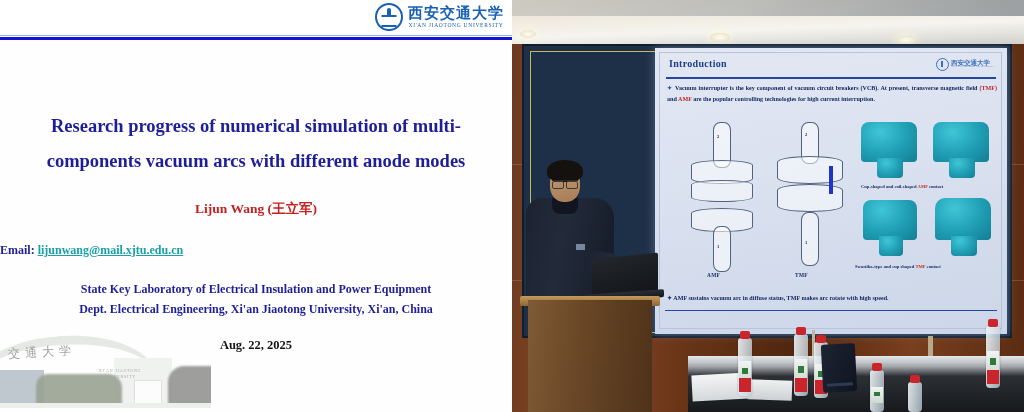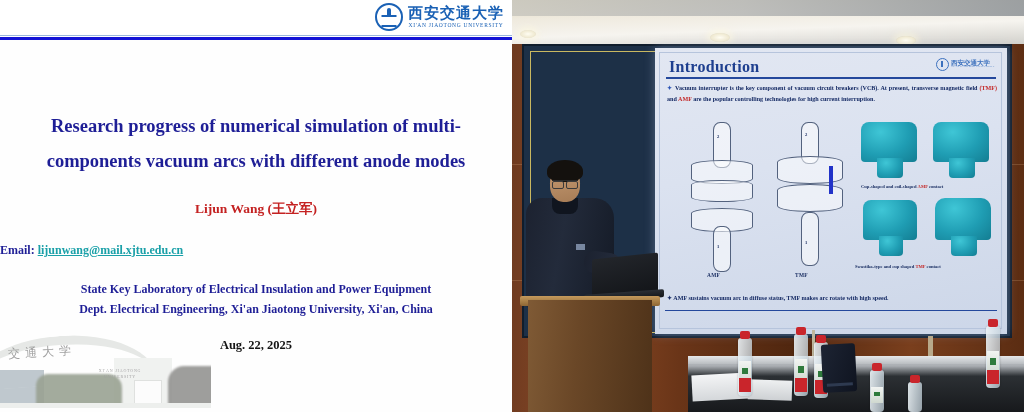--- a/index.html
+++ b/index.html
@@ -93,21 +93,21 @@
       box-shadow:0 0 0 2px #101d2c;}
   .board-gold{position:absolute;left:18px;top:51px;width:474px;height:280px;
       border:1.5px solid #c9b860;}
 
   
   .screen{position:absolute;left:143px;top:48px;width:352px;height:286px;
       background:linear-gradient(170deg,#e2e7f2 0%,#dbe2f0 40%,#ccd6e8 100%);
       box-shadow:0 0 10px rgba(160,180,220,.4);overflow:hidden;}
   .scr-border{position:absolute;left:4px;top:4px;right:5px;bottom:5px;border:1px solid #b6c4dc;}
 
-  .scr-title{position:absolute;left:14px;top:10px;font-size:16px;font-weight:bold;
+  .scr-title{position:absolute;left:14px;top:10px;font-size:10px;font-weight:bold;
       color:#1e3f8f;font-family:"Liberation Serif",serif;letter-spacing:.3px;}
   .scr-logo{position:absolute;right:12px;top:10px;display:flex;align-items:center;gap:2px;opacity:.9;}
   .scr-logo .em{width:11px;height:11px;border-radius:50%;border:1.2px solid #2a64b8;position:relative;}
   .scr-logo .em:after{content:"";position:absolute;left:50%;top:2px;transform:translateX(-50%);
       width:2px;height:6px;background:#2a64b8;}
   .scr-logo .tx{display:flex;flex-direction:column;line-height:1;}
   .scr-logo .c{font-size:6.5px;color:#2a64b8;font-family:"DejaVu Sans",sans-serif;font-weight:bold;}
   .scr-logo .e{font-size:2.6px;color:#2a64b8;letter-spacing:.3px;}
   .scr-rule{position:absolute;left:11px;top:29px;width:330px;height:1.6px;background:#24489c;}
 

